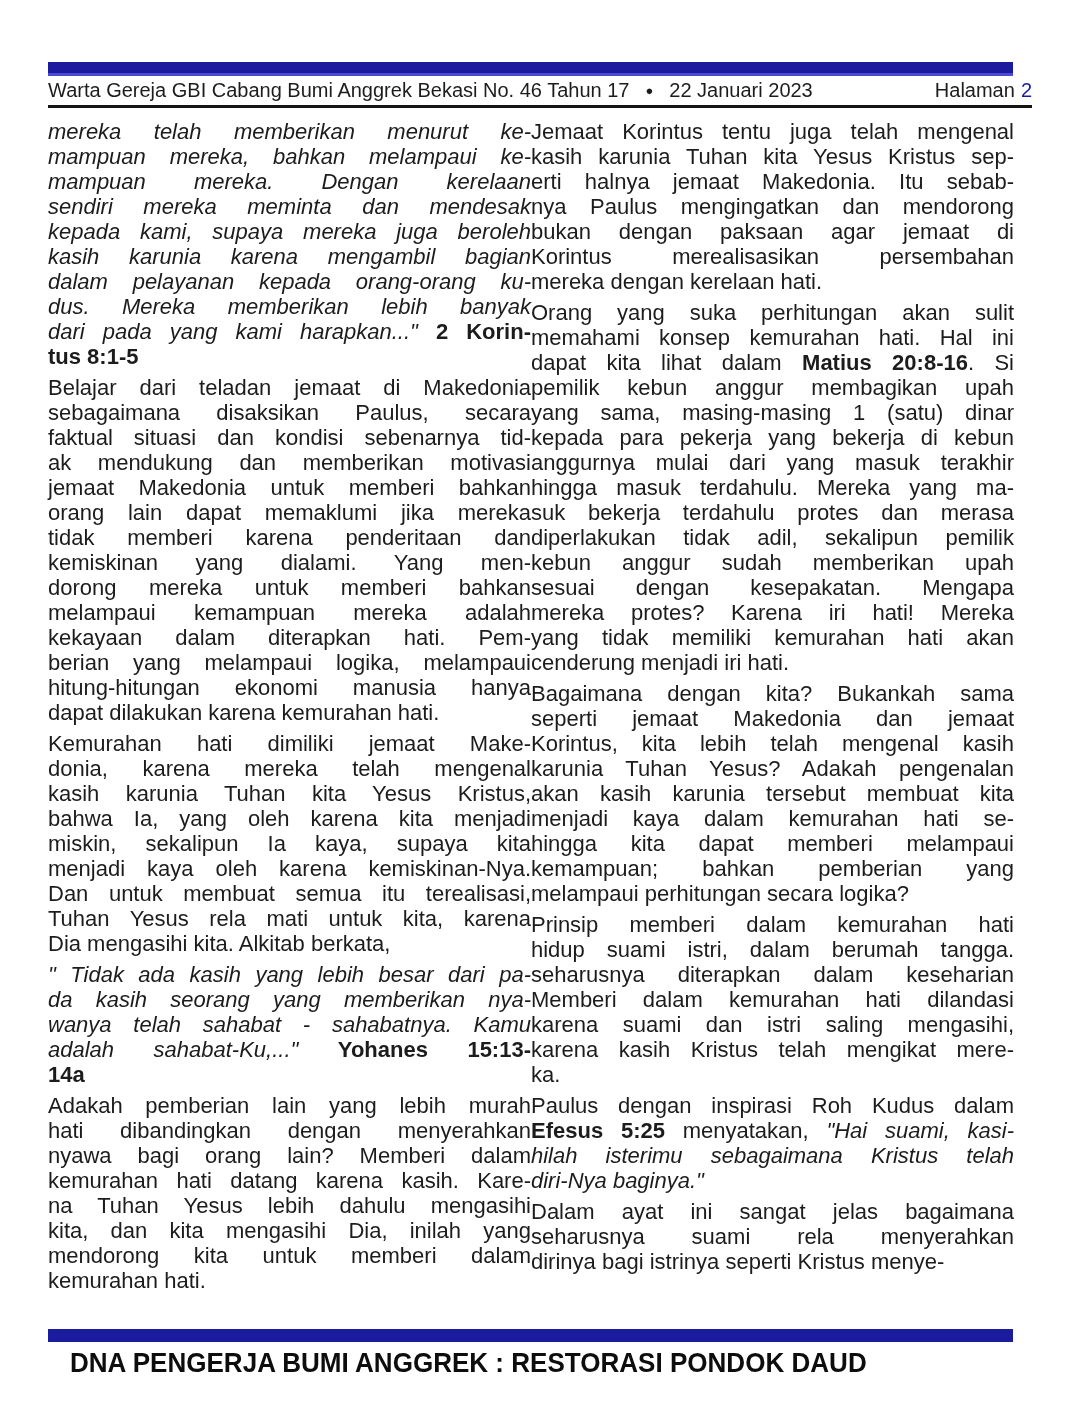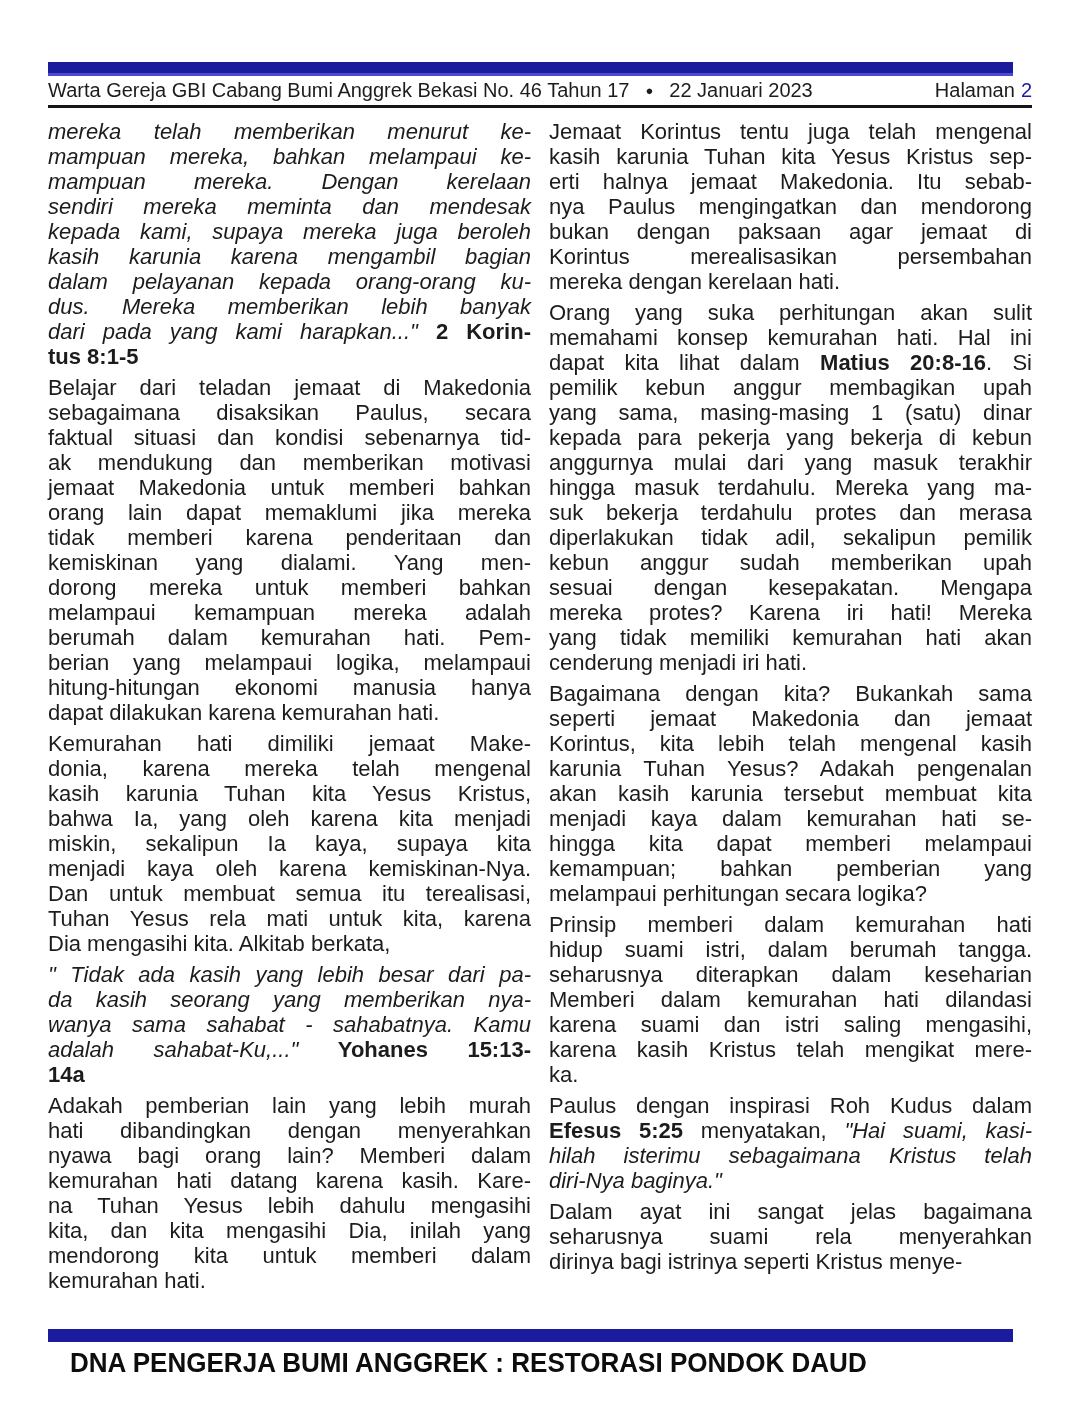--- a/index.html
+++ b/index.html
@@ -51,21 +51,20 @@
     width: 984px;
     height: 3px;
     background: #151515;
   }
   .columns {
     position: absolute;
     left: 48px;
     top: 119px;
     width: 984px;
     display: flex;
-    gap: 18px;
     font-size: 22px;
     line-height: 25px;
   }
   .col { width: 483px; }
   .para { margin: 0 0 6px 0; }
   .tline {
     text-align: justify;
     text-align-last: justify;
   }
   .tline.last { text-align-last: left; }
@@ -129,40 +128,40 @@
           <div class="tline"><span>Belajar dari teladan jemaat di Makedonia</span></div>
           <div class="tline"><span>sebagaimana disaksikan Paulus, secara</span></div>
           <div class="tline"><span>faktual situasi dan kondisi sebenarnya tid-</span></div>
           <div class="tline"><span>ak mendukung dan memberikan motivasi</span></div>
           <div class="tline"><span>jemaat Makedonia untuk memberi bahkan</span></div>
           <div class="tline"><span>orang lain dapat memaklumi jika mereka</span></div>
           <div class="tline"><span>tidak memberi karena penderitaan dan</span></div>
           <div class="tline"><span>kemiskinan yang dialami. Yang men-</span></div>
           <div class="tline"><span>dorong mereka untuk memberi bahkan</span></div>
           <div class="tline"><span>melampaui kemampuan mereka adalah</span></div>
-          <div class="tline"><span>berumah dalam kemurahan hati. Pem-</span></div>
+          <div class="tline"><span>kekayaan dalam diterapkan hati. Pem-</span></div>
           <div class="tline"><span>berian yang melampaui logika, melampaui</span></div>
           <div class="tline"><span>hitung-hitungan ekonomi manusia hanya</span></div>
           <div class="tline last"><span>dapat dilakukan karena kemurahan hati.</span></div>
         </div>
         <div class="para">
           <div class="tline"><span>Kemurahan hati dimiliki jemaat Make-</span></div>
           <div class="tline"><span>donia, karena mereka telah mengenal</span></div>
           <div class="tline"><span>kasih karunia Tuhan kita Yesus Kristus,</span></div>
           <div class="tline"><span>bahwa Ia, yang oleh karena kita menjadi</span></div>
           <div class="tline"><span>miskin, sekalipun Ia kaya, supaya kita</span></div>
           <div class="tline"><span>menjadi kaya oleh karena kemiskinan-Nya.</span></div>
           <div class="tline"><span>Dan untuk membuat semua itu terealisasi,</span></div>
           <div class="tline"><span>Tuhan Yesus rela mati untuk kita, karena</span></div>
           <div class="tline last"><span>Dia mengasihi kita. Alkitab berkata,</span></div>
         </div>
         <div class="para">
           <div class="tline"><span class="seg-i">" Tidak ada kasih yang lebih besar dari pa-</span></div>
           <div class="tline"><span class="seg-i">da kasih seorang yang memberikan nya-</span></div>
-          <div class="tline"><span class="seg-i">wanya sama sahabat - sahabatnya. Kamu</span></div>
+          <div class="tline"><span class="seg-i">wanya telah sahabat - sahabatnya. Kamu</span></div>
           <div class="tline"><span class="seg-i">adalah sahabat-Ku,..." </span><span class="seg-b">Yohanes 15:13-</span></div>
           <div class="tline last"><span class="seg-b">14a</span></div>
         </div>
         <div class="para">
           <div class="tline"><span>Adakah pemberian lain yang lebih murah</span></div>
           <div class="tline"><span>hati dibandingkan dengan menyerahkan</span></div>
           <div class="tline"><span>nyawa bagi orang lain? Memberi dalam</span></div>
           <div class="tline"><span>kemurahan hati datang karena kasih. Kare-</span></div>
           <div class="tline"><span>na Tuhan Yesus lebih dahulu mengasihi</span></div>
           <div class="tline"><span>kita, dan kita mengasihi Dia, inilah yang</span></div>

